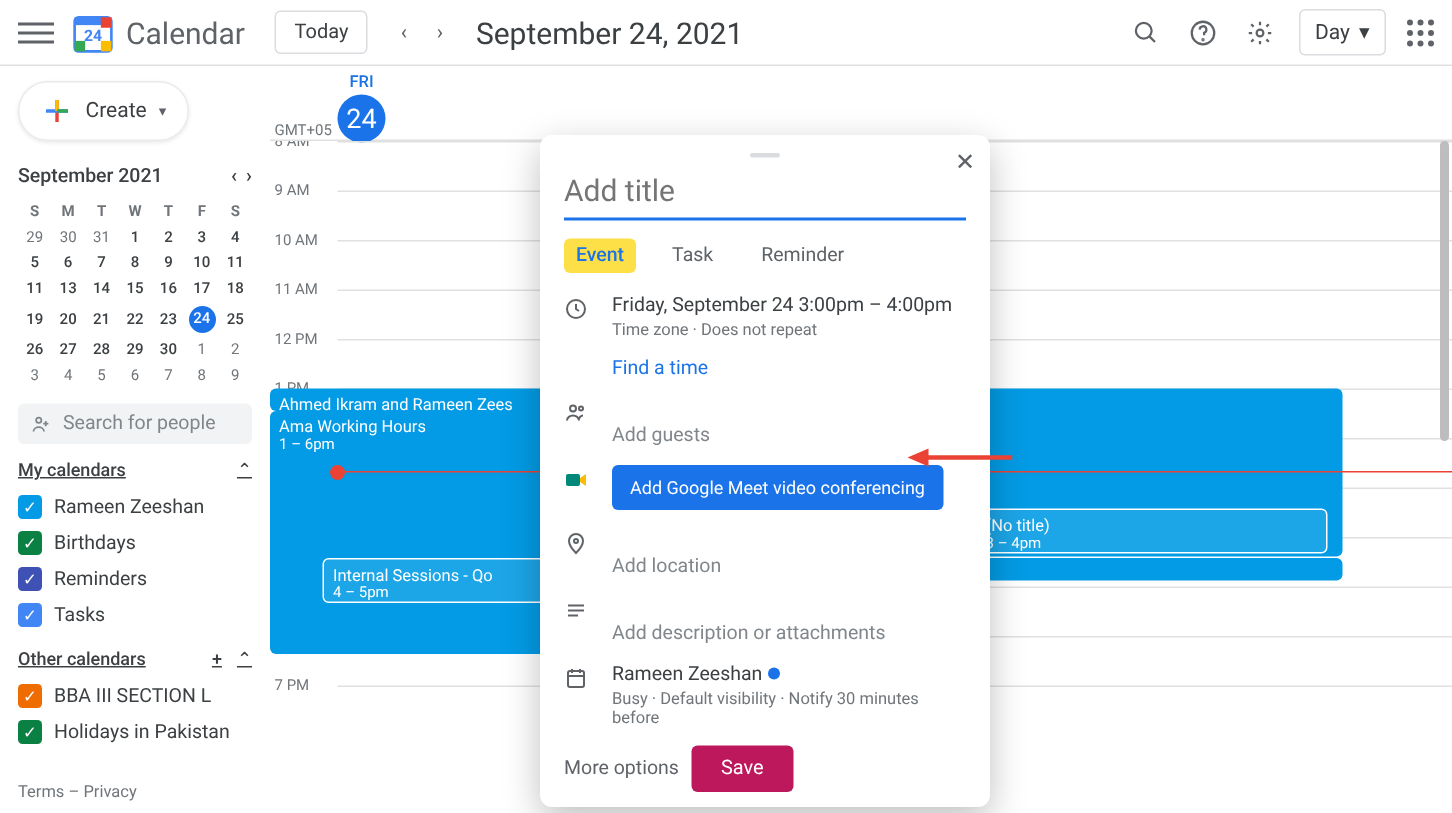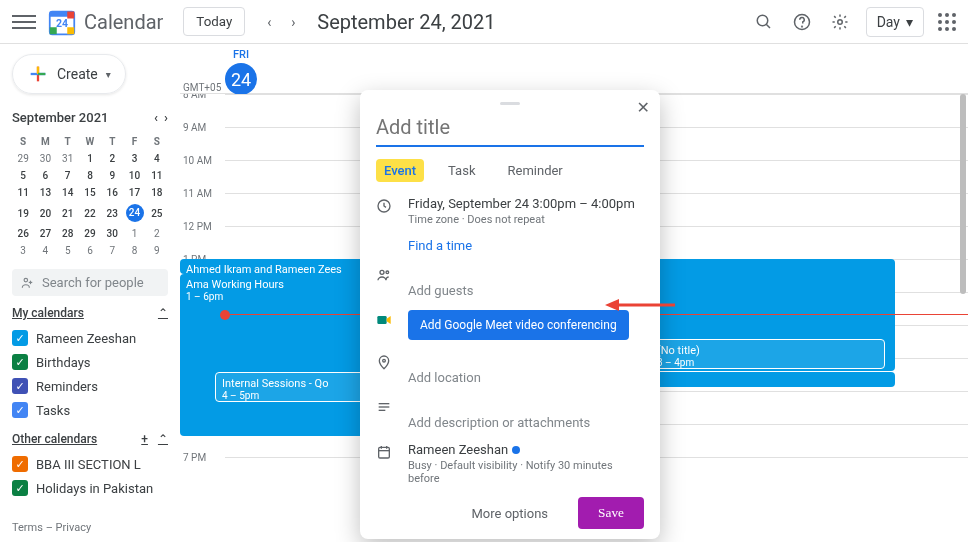--- a/index.html
+++ b/index.html
@@ -61,23 +61,23 @@
 .title-input { width: 100%; border: none; border-bottom: 2px solid #1a73e8; font-size: 20px; color: #80868b; padding: 6px 0; outline: none; margin-bottom: 12px; }
 .tabs { display: flex; gap: 16px; margin-bottom: 14px; font-size: 13px; }
 .tab { cursor: pointer; color: #5f6368; padding: 4px 8px; border-radius: 4px; }
 .tab.active { background: #fde047; color: #1a73e8; font-weight: 500; }
 .dlg-row { display: flex; gap: 14px; align-items: flex-start; margin-bottom: 12px; font-size: 13px; color: #3c4043; }
 .dlg-icon { width: 18px; color: #5f6368; flex-shrink: 0; margin-top: 2px; }
 .dlg-sub { font-size: 11px; color: #70757a; margin-top: 2px; }
 .find-time { color: #1a73e8; font-size: 13px; margin-left: 32px; margin-bottom: 12px; cursor: pointer; }
 .meet-btn { background: #1a73e8; color: #fff; border: none; padding: 8px 12px; border-radius: 4px; font-size: 12px; cursor: pointer; }
 .placeholder-text { color: #80868b; margin-top: 18px; }
-.dlg-footer { display: flex; justify-content: flex-end; gap: 30px; align-items: center; }
+.dlg-footer { display: flex; justify-content: flex-start; gap: 8px; align-items: center; }
 .more-opts { color: #5f6368; font-size: 13px; cursor: pointer; }
-.save-btn { background: #a21caf; color: #fff; border: none; padding: 8px 20px; border-radius: 4px; cursor: pointer; font-family: Liberation Serif, serif; }
+.save-btn { background: #be185d; color: #fff; border: none; padding: 8px 20px; border-radius: 4px; cursor: pointer; }
 .blue-dot { width: 8px; height: 8px; background: #1a73e8; border-radius: 50%; display: inline-block; margin-left: 4px; }
 
 
 .red-arrow { position: absolute; left: 605px; top: 295px; z-index: 11; }
 
 
 .scrollbar { position: absolute; right: 2px; top: 50px; width: 6px; height: 200px; background: #bdbdbd; border-radius: 3px; }
 </style>
 </head>
 <body>

